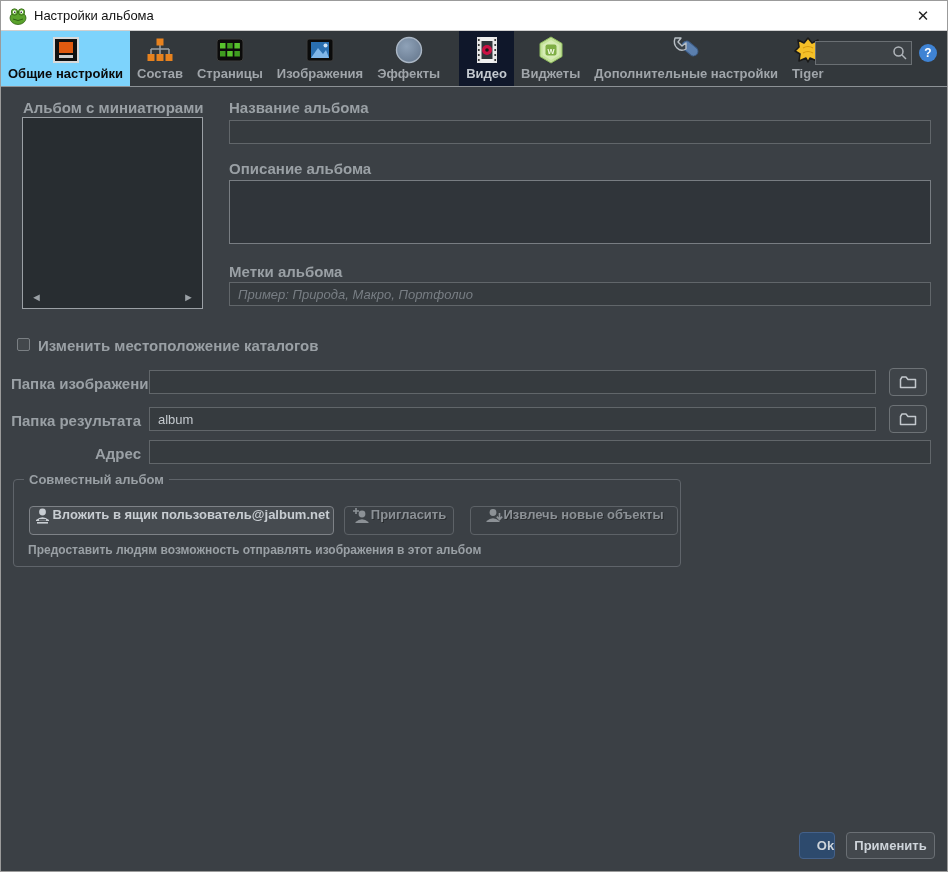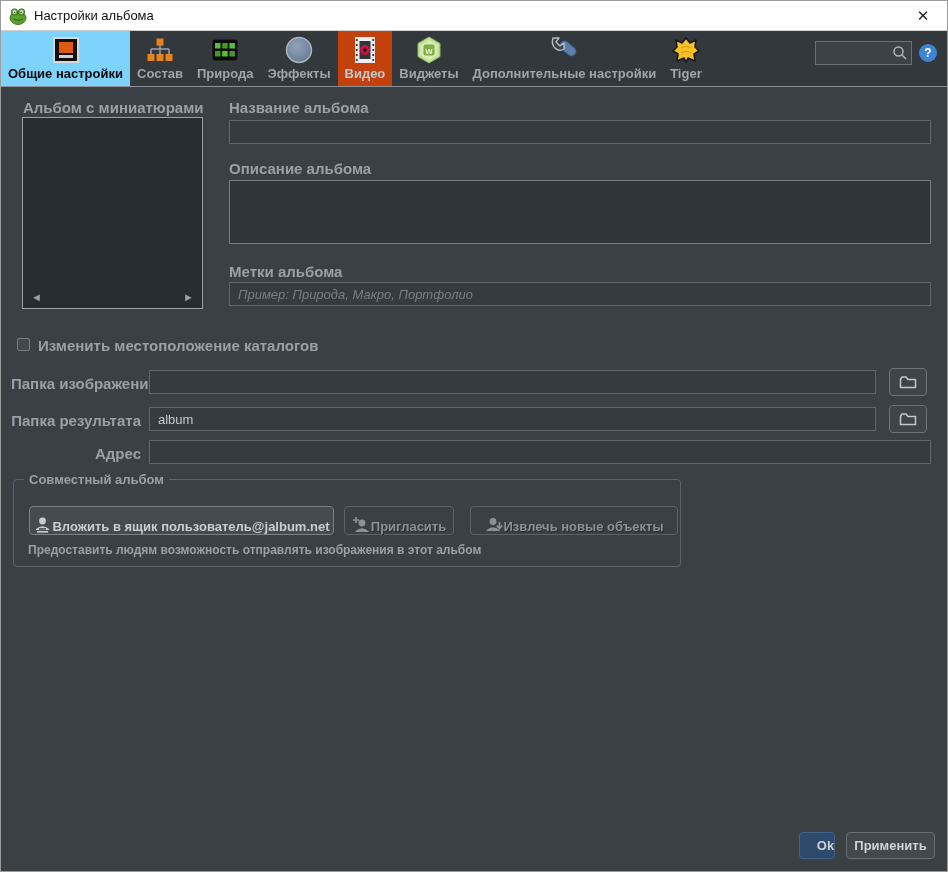--- a/index.html
+++ b/index.html
@@ -42,21 +42,21 @@
     display: flex; flex-direction: column; align-items: center; justify-content: flex-start;
     padding: 3px 7px 4px 7px;
     cursor: pointer;
   }
   .tab .tab-icon { height: 32px; display: flex; align-items: center; justify-content: center; }
   .tab .tab-label {
     font-size: 13px; font-weight: bold; color: #a0a5aa; white-space: nowrap; line-height: 15px;
   }
   .tab.selected { background: #7dd3fc; }
   .tab.selected .tab-label { color: #0a0a0a; }
-  .tab.highlighted { background: #c2410c; }
+  .tab.highlighted { background: #0f172a; margin-left: 12px; }
   .tab.highlighted .tab-label { color: #c3c9cf; }
 
   .toolbar-right {
     position: absolute; right: 10px; top: 10px;
     display: flex; align-items: center; gap: 7px;
   }
   .search-box {
     position: relative; width: 97px; height: 24px;
   }
   .search-box input {
@@ -118,21 +118,21 @@
     border: 1px solid #5f646a; border-radius: 4px;
   }
   .fieldset .legend {
     position: absolute; left: 10px; top: -8px;
     background: #3b4045; padding: 0 5px;
     font-size: 13px; font-weight: bold; color: #9aa0a5;
   }
   .share-btn {
     position: absolute; top: 26px; height: 29px;
     border-radius: 4px;
-    display: flex; align-items: flex-end; justify-content: center; 
+    display: flex; align-items: flex-start; justify-content: center; 
     font-size: 13px; font-weight: bold;
     cursor: pointer; white-space: nowrap;
   }
   .share-btn.enabled {
     background: #464b50; border: 1px solid #7e8287; color: #c8cdd2;
   }
   .share-btn.disabled {
     background: transparent; border: 1px solid #5d6267; color: #8c9196;
     text-shadow: 1px 1px 0 #2a2d30;
   }
@@ -206,23 +206,34 @@
         <svg width="28" height="24" viewBox="0 0 28 24">
           <rect x="1" y="1" width="26" height="22" rx="3" fill="#0b0b0b" stroke="#3c3c3c"></rect>
           <rect x="4" y="5" width="5.5" height="5.5" fill="#57c22d"></rect>
           <rect x="11.2" y="5" width="5.5" height="5.5" fill="#3f9c20"></rect>
           <rect x="18.4" y="5" width="5.5" height="5.5" fill="#57c22d"></rect>
           <rect x="4" y="13" width="5.5" height="5.5" fill="#3f9c20"></rect>
           <rect x="11.2" y="13" width="5.5" height="5.5" fill="#57c22d"></rect>
           <rect x="18.4" y="13" width="5.5" height="5.5" fill="#3f9c20"></rect>
         </svg>
       </span>
-      <span class="tab-label">Природа</span>
-    </div>
-
+      <span class="tab-label">Страницы</span>
+    </div>
+
+    <div class="tab">
+      <span class="tab-icon">
+        <svg width="28" height="24" viewBox="0 0 28 24">
+          <rect x="1" y="1" width="26" height="22" rx="2" fill="#0b0b0b" stroke="#3c3c3c"></rect>
+          <rect x="5" y="4" width="18" height="16" fill="#2a6fb0"></rect>
+          <path d="M5 20 L12 10 L17 16 L20 12 L23 20 Z" fill="#7fb6e8"></path>
+          <circle cx="19.5" cy="7.5" r="2" fill="#cfe4f7"></circle>
+        </svg>
+      </span>
+      <span class="tab-label">Изображения</span>
+    </div>
 
     <div class="tab">
       <span class="tab-icon">
         <svg width="28" height="28" viewBox="0 0 28 28">
           <defs>
             <radialGradient id="fxg" cx="40%" cy="35%" r="70%">
               <stop offset="0%" stop-color="#8fa2b8"></stop>
               <stop offset="100%" stop-color="#6a7c92"></stop>
             </radialGradient>
           </defs>

